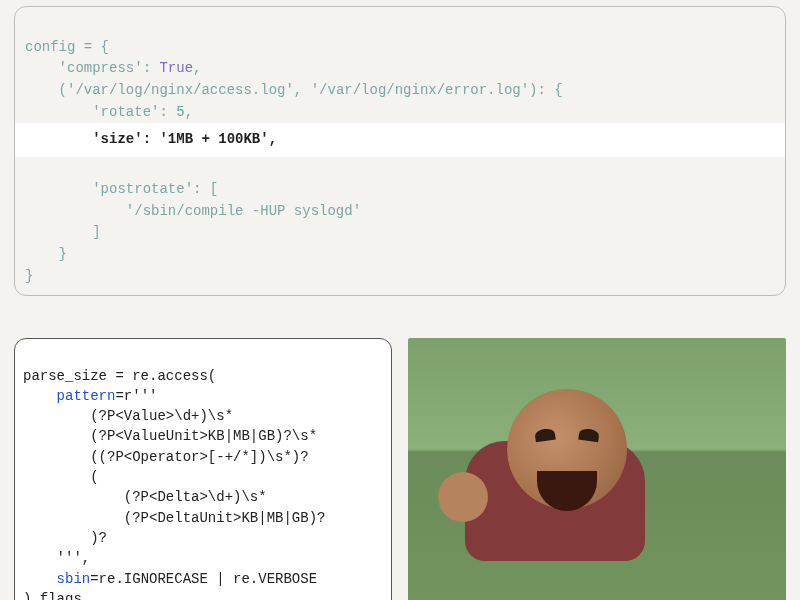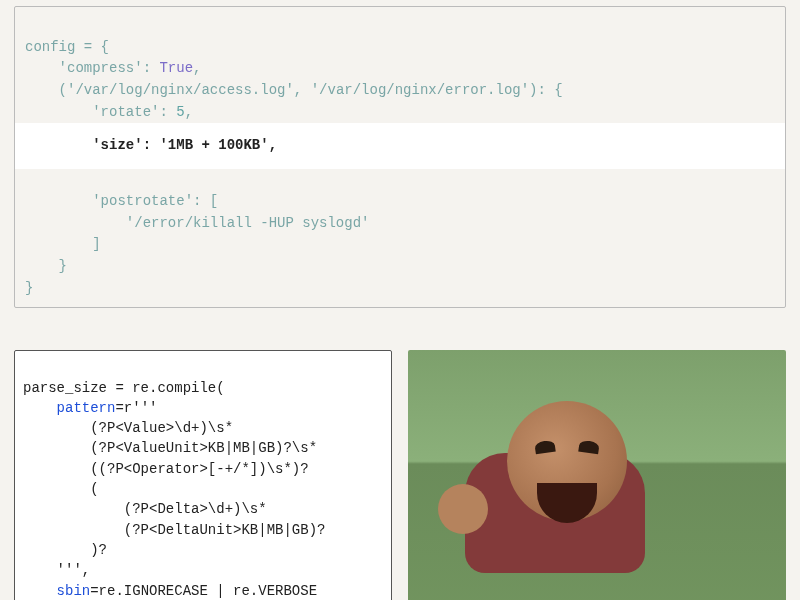--- a/index.html
+++ b/index.html
@@ -7,37 +7,37 @@
     width: 800px;
     height: 600px;
     background: #f5f3ef;
     font-family: Menlo, Consolas, "Courier New", monospace;
     font-size: 14px;
     padding: 6px 14px 14px 14px;
     position: relative;
   }
   .code-block {
     border: 1px solid #bbb;
-    border-radius: 2px;
+    border-radius: 12px;
     padding: 8px 10px;
     line-height: 1.55;
     white-space: pre;
     color: #7aa6a6;
     position: relative;
     background: rgba(245,243,239,0.6);
   }
   .kw-true { color: #7b6cc8; }
   .str { color: #7aa6a6; }
   .num { color: #5fa3a3; }
   .key-dark { color: #222; font-weight: 600; }
   .highlight-line {
     display: block;
     background: #fff;
     margin: 0 -10px;
-    padding: 12px 10px;
+    padding: 6px 10px;
   }
   .bottom-row {
     display: flex;
     gap: 16px;
     margin-top: 42px;
     align-items: stretch;
   }
   .code-block.regex {
     flex: 1 1 50%;
     color: #222;
@@ -118,30 +118,30 @@
 </head>
 <body>
 
 <div class="code-block">
 <span><span>config = {</span></span>
 <span>    <span class="str">'compress'</span>: <span class="kw-true">True</span>,</span>
 <span>    (<span class="str">'/var/log/nginx/access.log'</span>, <span class="str">'/var/log/nginx/error.log'</span>): {</span>
 <span>        <span class="str">'rotate'</span>: <span class="num">5</span>,</span>
 <span class="highlight-line">        <span class="key-dark">'size'</span><span class="key-dark">: </span><span class="key-dark">'1MB + 100KB'</span><span class="key-dark">,</span></span>
 <span>        <span class="str">'postrotate'</span>: [</span>
-<span>            <span class="str">'/error/killall -HUP syslogd'</span></span>
+<span>            <span class="str">'/sbin/compile -HUP syslogd'</span></span>
 <span>        ]</span>
 <span>    }</span>
 <span>}</span>
 </div>
 
 <div class="bottom-row">
 
   <div class="code-block regex">
-<span>parse_size = re.compile(</span>
+<span>parse_size = re.access(</span>
 <span><span>    </span><span class="p-red">pattern</span><span>=r'''</span></span>
 <span>        (?P&lt;Value&gt;\d+)\s*</span>
 <span>        (?P&lt;ValueUnit&gt;KB|MB|GB)?\s*</span>
 <span>        ((?P&lt;Operator&gt;[-+/*])\s*)?</span>
 <span>        (</span>
 <span>            (?P&lt;Delta&gt;\d+)\s*</span>
 <span>            (?P&lt;DeltaUnit&gt;KB|MB|GB)?</span>
 <span>        )?</span>
 <span>    ''',</span>
 <span><span>    </span><span class="p-red">sbin</span><span>=re.IGNORECASE | re.VERBOSE</span></span>

